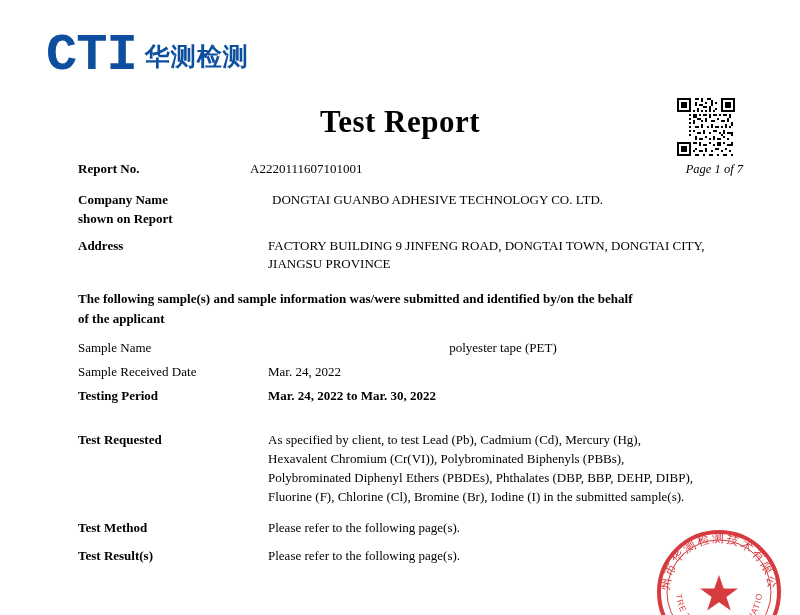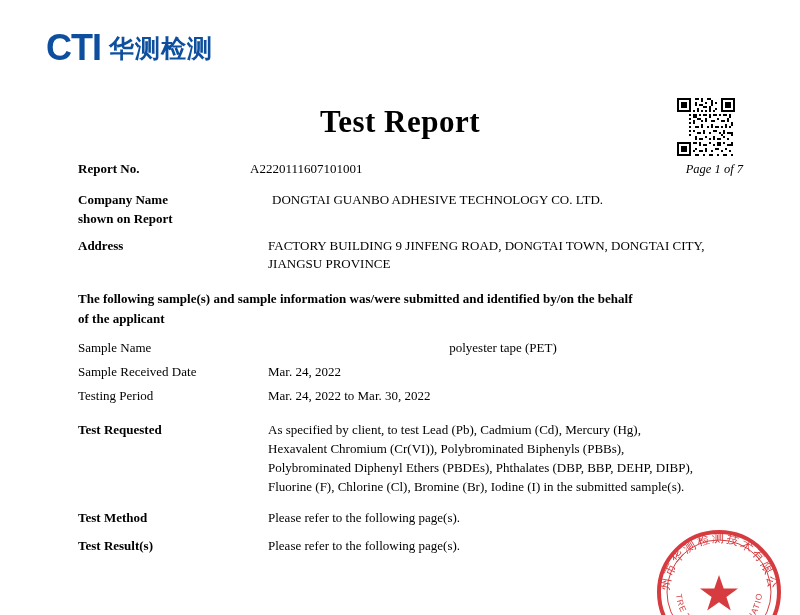--- a/index.html
+++ b/index.html
@@ -18,23 +18,23 @@
 
   
   .logo-area {
     position: absolute;
     left: 46px;
     top: 30px;
     display: flex;
     align-items: center;
   }
   .logo-cti {
-    font-family: Liberation Sans, sans-serif;
+    font-family: Liberation Mono, monospace;
     font-weight: bold;
-    font-size: 36px;
+    font-size: 52px;
     color: #0d4f9e;
     letter-spacing: -1px;
     line-height: 1;
   }
   .logo-cn {
     font-family: "DejaVu Sans", sans-serif;
     font-weight: bold;
     font-size: 25px;
     color: #0d4f9e;
     margin-left: 8px;
@@ -272,21 +272,21 @@
   <div class="row" style="margin-bottom:5px;">
     <div class="lbl">Sample Name</div>
     <div class="val" style="padding-left:18px;text-align:center;">polyester tape (PET)</div>
   </div>
 
   <div class="row" style="margin-bottom:5px;">
     <div class="lbl">Sample Received Date</div>
     <div class="val" style="padding-left:18px;">Mar. 24, 2022</div>
   </div>
 
-  <div class="row" style="margin-bottom:16px;">
+  <div class="row" style="margin-bottom:26px;font-weight:bold;">
     <div class="lbl">Testing Period</div>
     <div class="val" style="padding-left:18px;">Mar. 24, 2022 to Mar. 30, 2022</div>
   </div>
 
   <div class="row" style="margin-bottom:12px;">
     <div class="lbl bold">Test Requested</div>
     <div class="val" style="padding-left:18px;">
       <span class="valline">As specified by client, to test Lead (Pb), Cadmium (Cd), Mercury (Hg),</span>
       <span class="valline">Hexavalent Chromium (Cr(VI)), Polybrominated Biphenyls (PBBs),</span>
       <span class="valline">Polybrominated Diphenyl Ethers (PBDEs), Phthalates (DBP, BBP, DEHP, DIBP),</span>

